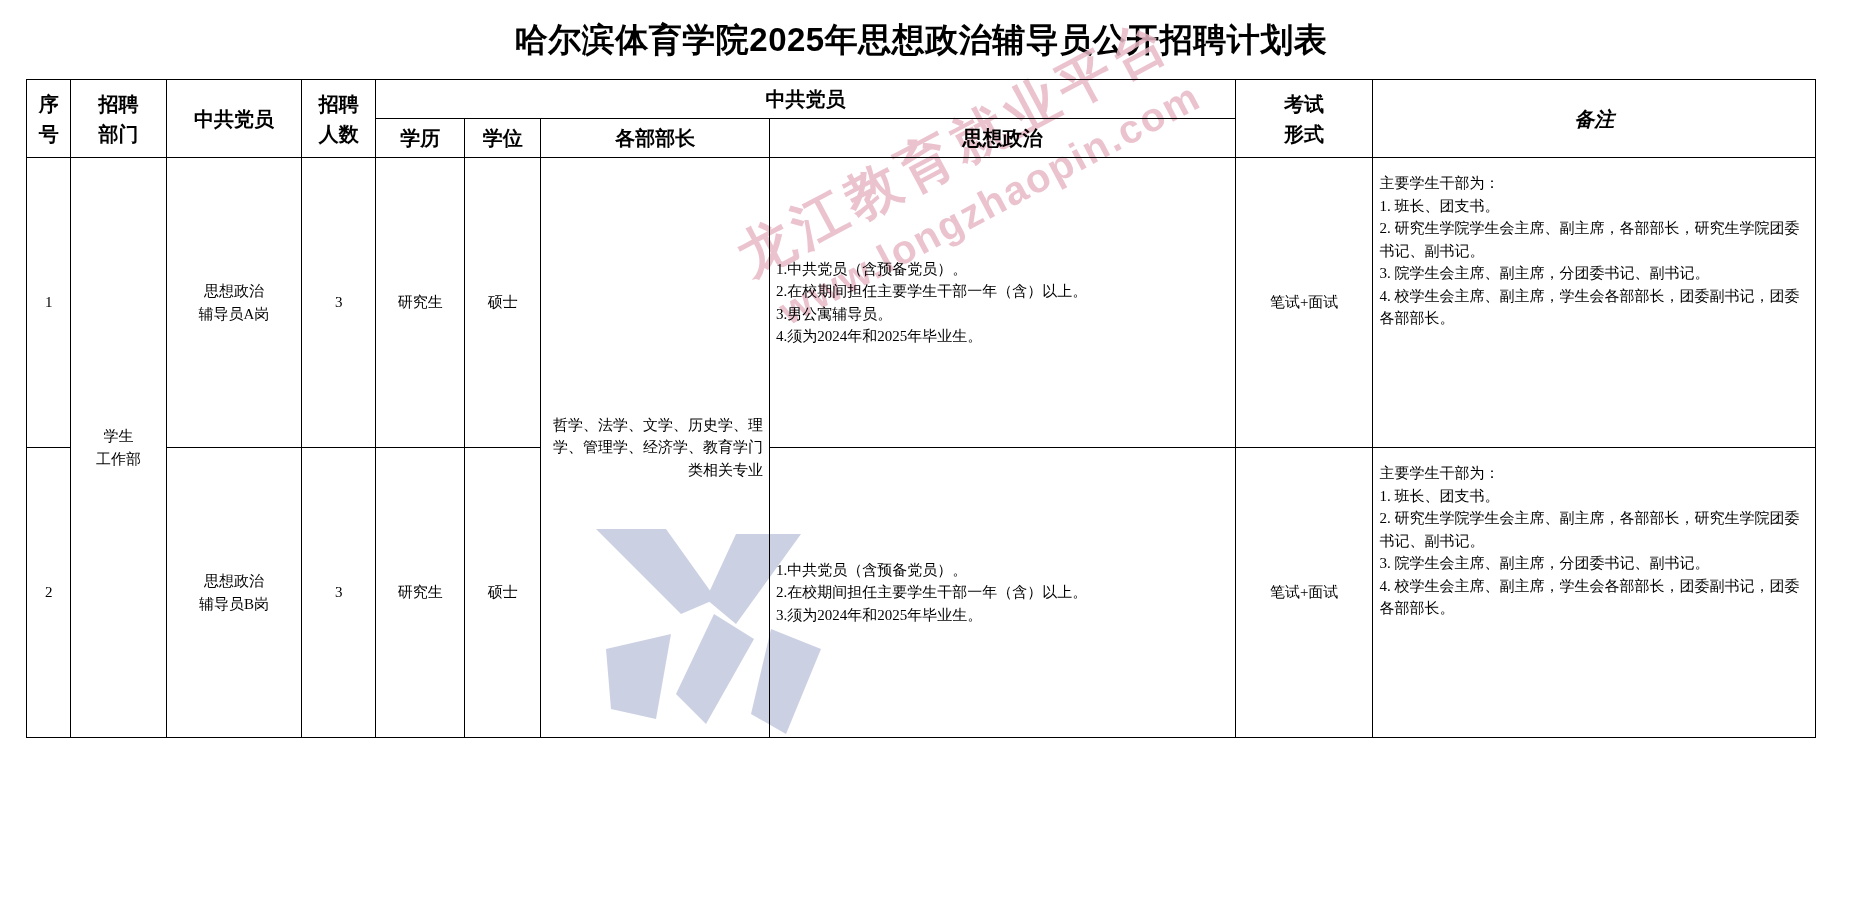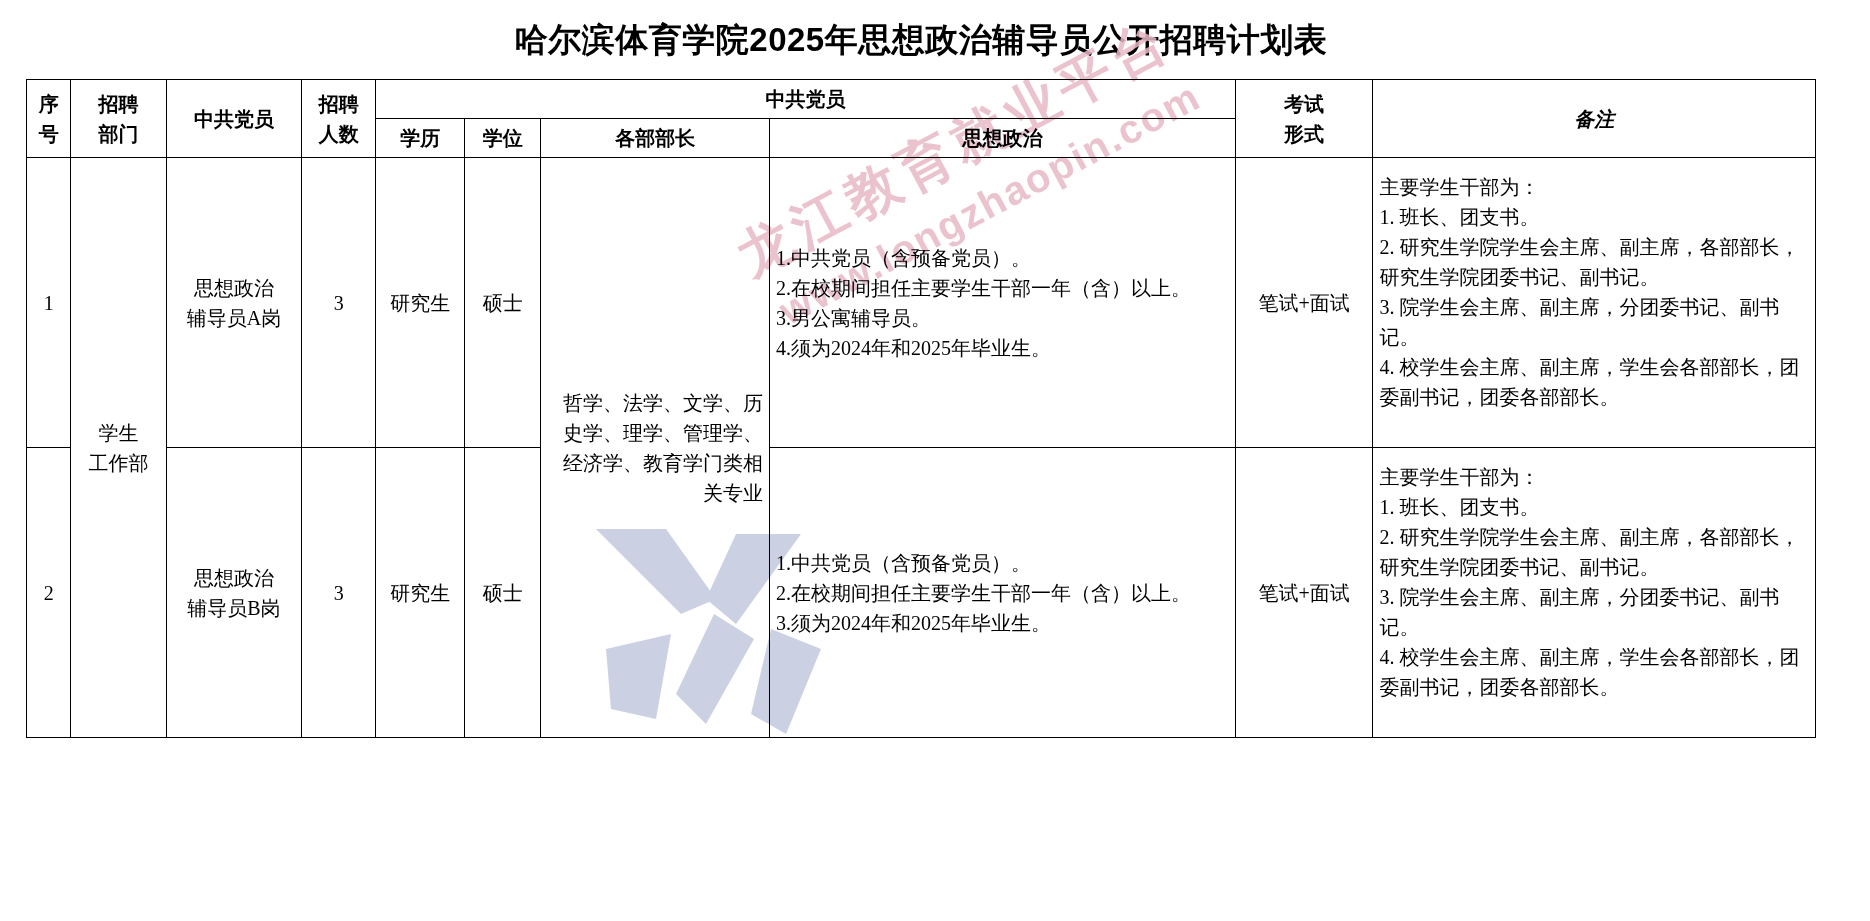--- a/index.html
+++ b/index.html
@@ -37,21 +37,21 @@
   }
   table.plan {
     border-collapse: collapse;
     width: 1790px;
     table-layout: fixed;
     background: transparent;
   }
   table.plan th, table.plan td {
     border: 1px solid #000;
     vertical-align: middle;
-    font-size: 20px;
+    font-size: 15px;
     line-height: 1.5;
     padding: 4px 6px;
     background: transparent;
   }
   table.plan th {
     text-align: center;
     font-weight: bold;
     font-family: "Liberation Sans", "DejaVu Sans", sans-serif;
     font-size: 20px;
   }

